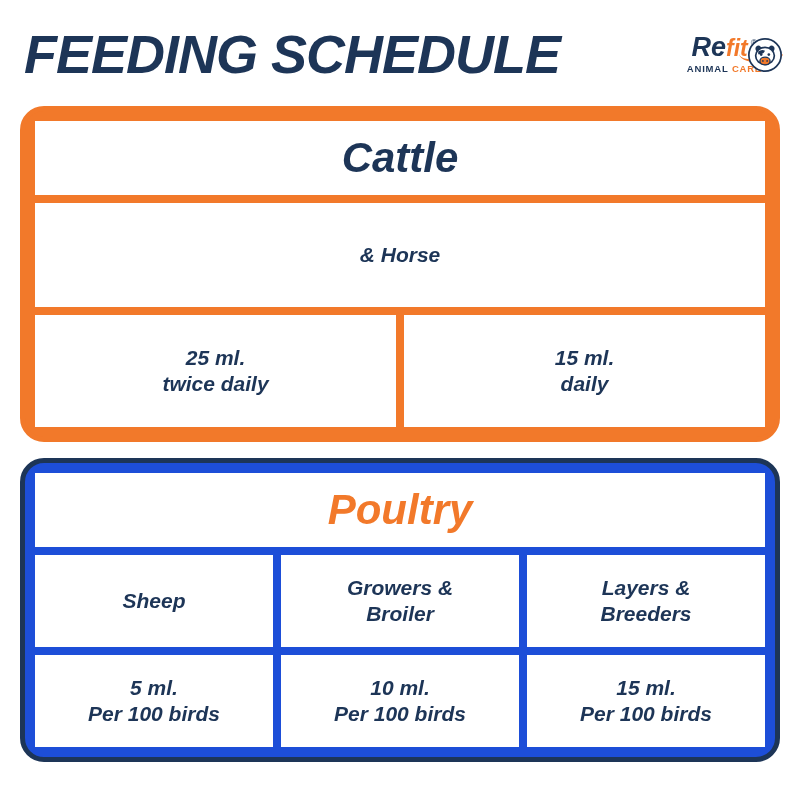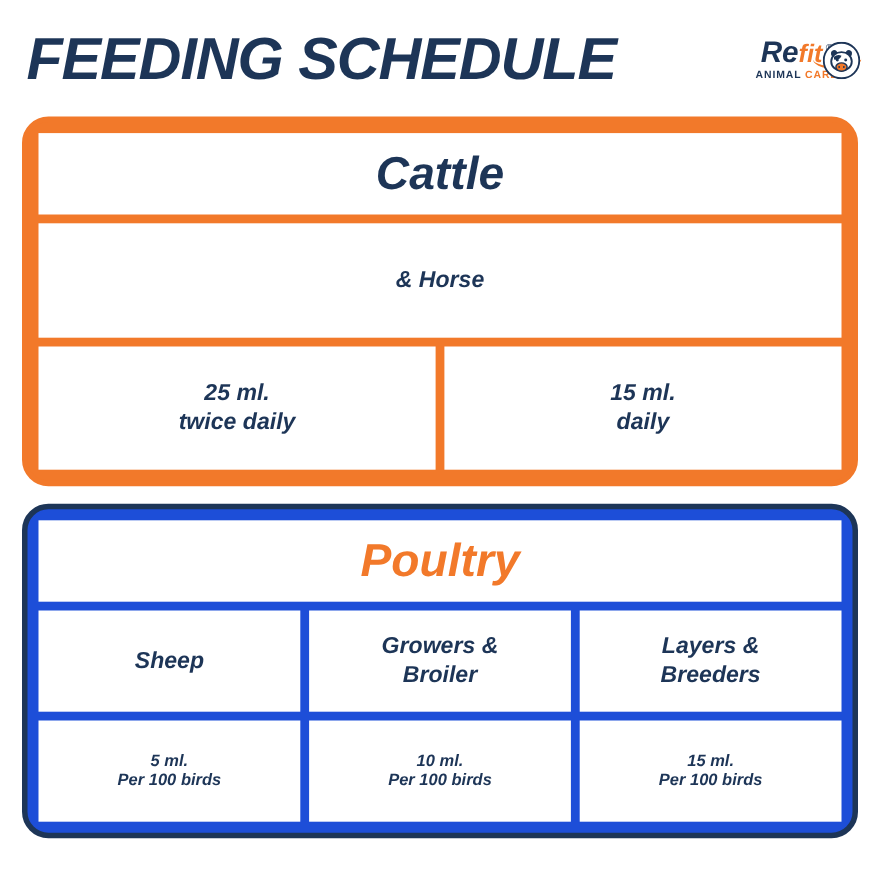--- a/index.html
+++ b/index.html
@@ -157,21 +157,21 @@
     line-height: 1.22;
     height: 112px;
     padding: 4px 18px;
   }
   .poultry .cell-head {
     height: 92px;
     font-size: 21px;
   }
   .poultry .cell-dose {
     height: 92px;
-    font-size: 15px;
+    font-size: 21px;
   }
   .col { flex: 1 1 0; }
   .cell-text { display: block; }
 </style>
 </head>
 <body>
 
 <div class="page">
 
   <div class="header">

